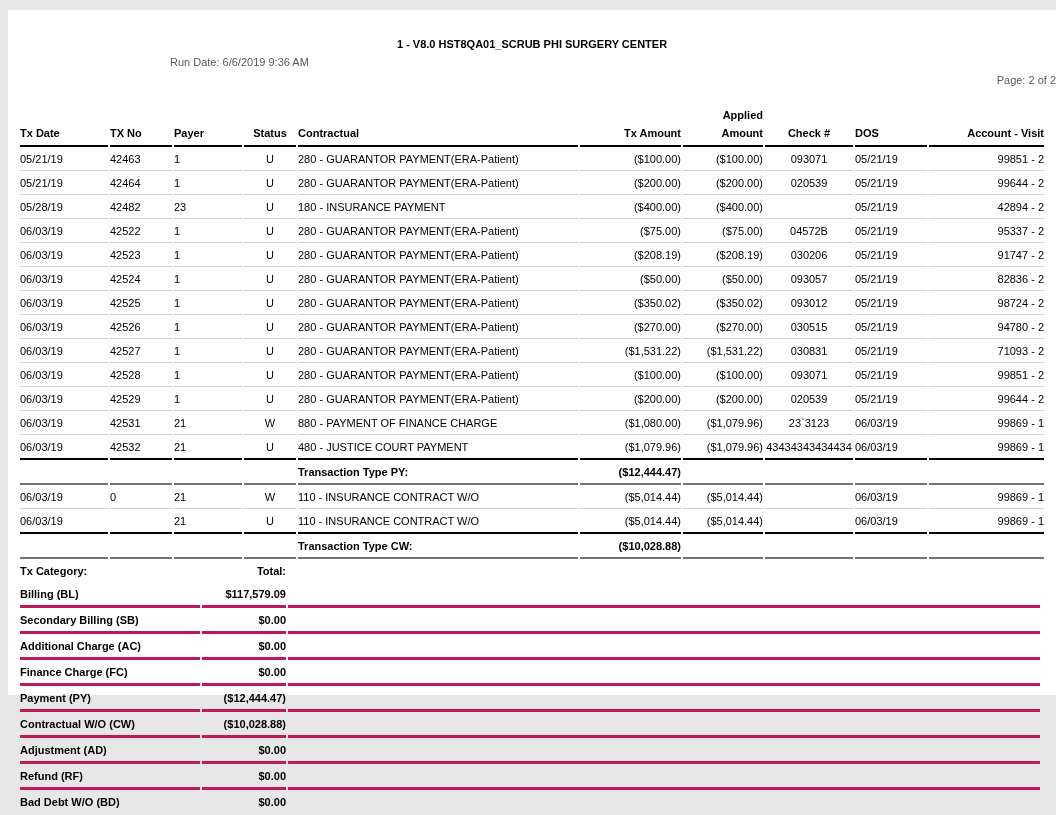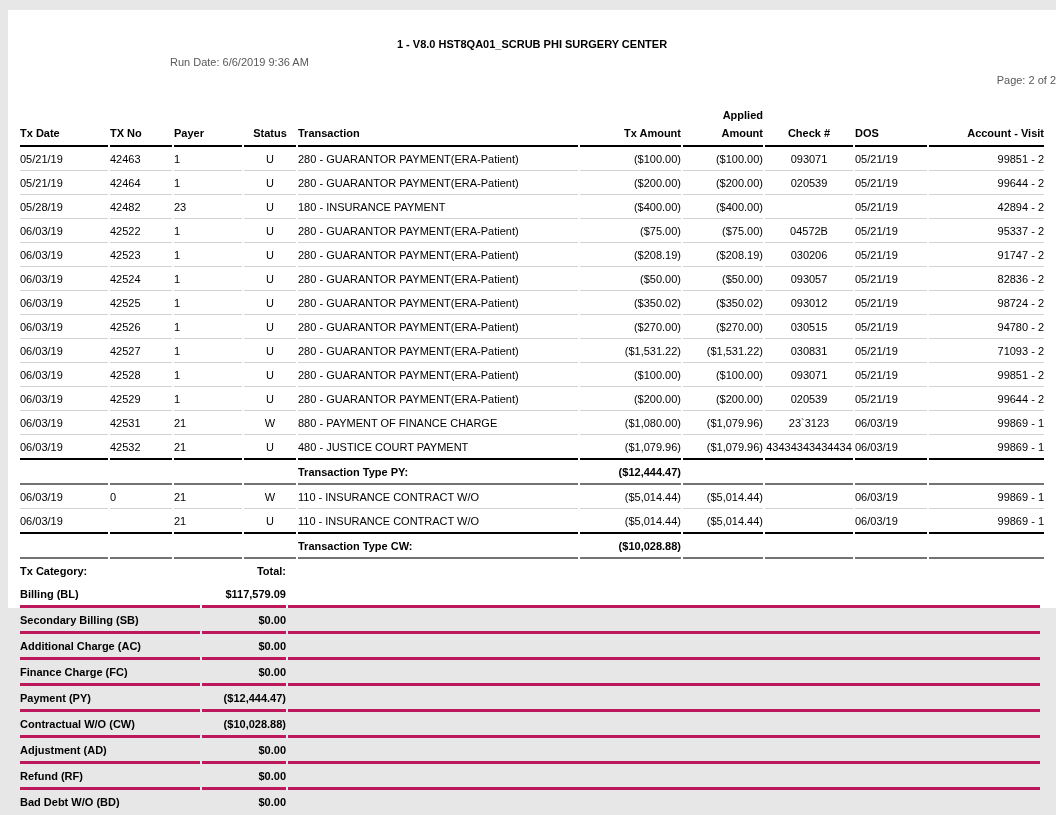--- a/index.html
+++ b/index.html
@@ -10,21 +10,21 @@
     font-family: "Liberation Sans", sans-serif;
     font-size: 11px;
     color: #000;
     overflow: hidden;
   }
   .page {
     position: relative;
     margin-left: 8px;
     margin-top: 10px;
     width: 1048px;
-    height: 598px;
+    height: 685px;
     background: #fff;
   }
   
   .report-header { position: relative; height: 96px; }
   .report-title {
     position: absolute; top: 28px; left: 0; right: 0;
     text-align: center; font-weight: bold;
   }
   .run-date { position: absolute; top: 46px; left: 162px; color: #595959; }
   .page-label { position: absolute; top: 64px; right: 0; color: #595959; }
@@ -103,21 +103,21 @@
         <col style="width:88px">
         <col style="width:72px">
       <col style="width:115px">
     </colgroup>
     <thead>
       <tr>
         <th class="al">Tx Date</th>
         <th class="al">TX No</th>
         <th class="al">Payer</th>
         <th class="ac">Status</th>
-        <th class="al">Transaction</th>
+        <th class="al">Contractual</th>
         <th class="ar">Tx Amount</th>
         <th class="ar">Applied Amount</th>
         <th class="ac check-cell">Check #</th>
         <th class="al dos-cell">DOS</th>
         <th class="ar">Account - Visit</th>
       </tr>
     </thead>
     <tbody class="data">
   <tr>
     <td class="al">05/21/19</td>

